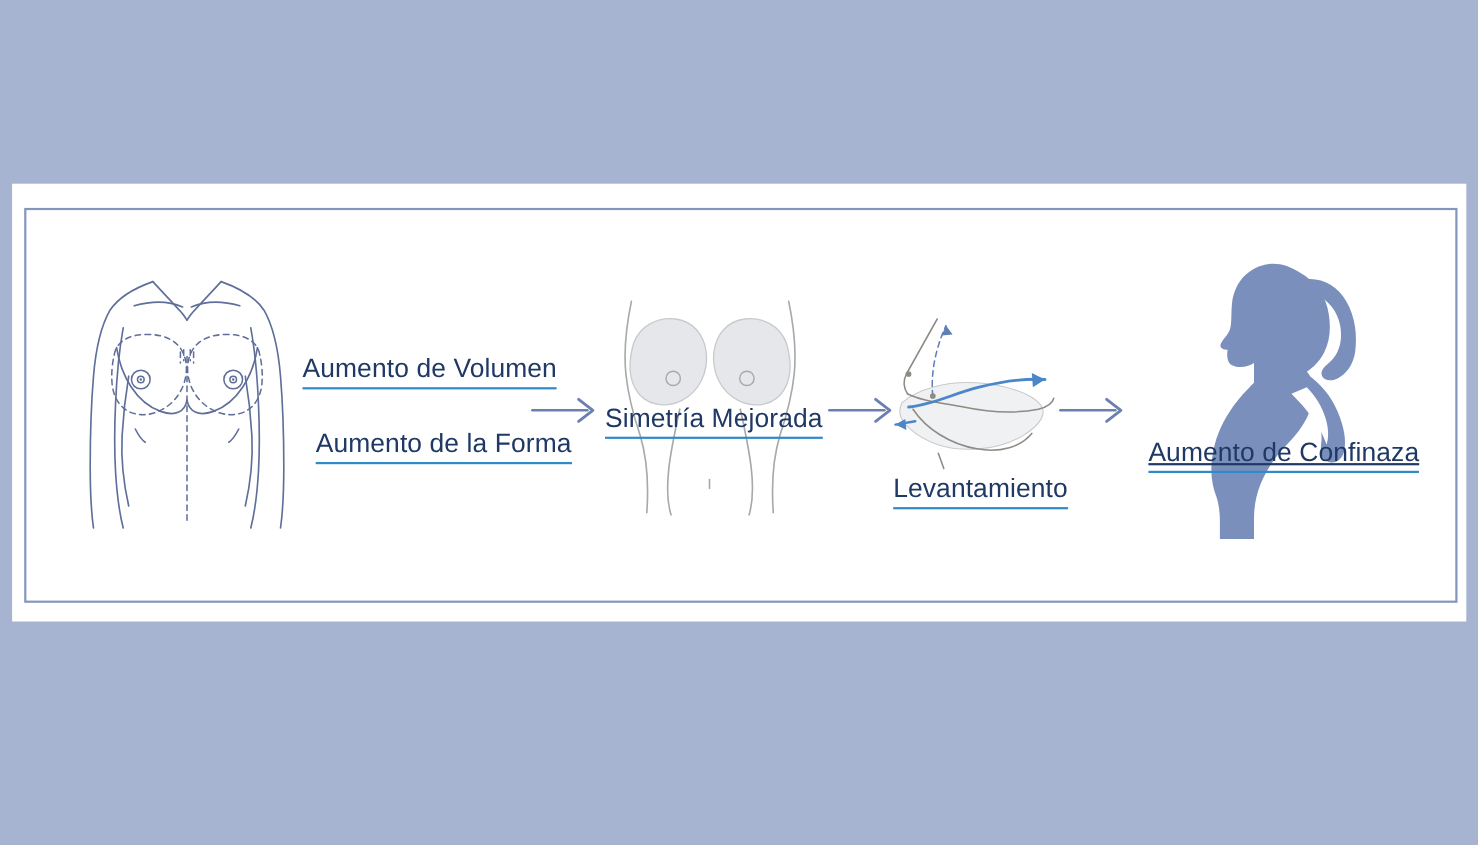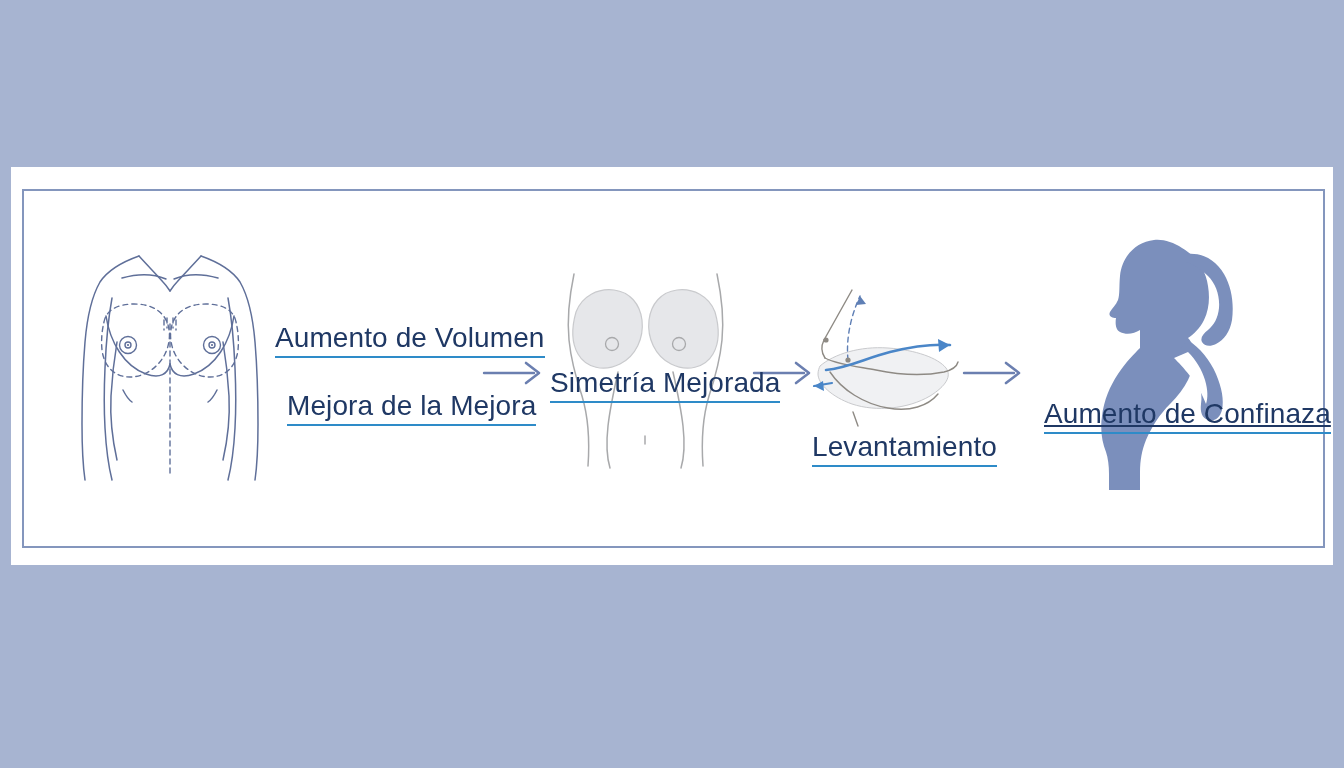--- a/index.html
+++ b/index.html
@@ -34,21 +34,21 @@
     width: 1303px;
     height: 359px;
     border: 2px solid #8496bd;
     background: #ffffff;
   }
 
   
   .flow-label {
     position: absolute;
     color: #1f3864;
-    font-size: 28px;
+    font-size: 24px;
     line-height: 1;
     white-space: nowrap;
     padding-bottom: 4px;
     border-bottom: 2.5px solid #2e8bc8;
     letter-spacing: 0.1px;
   }
 
   #label-volume   { left: 275px;  top: 324px; }
   #label-forma    { left: 287px;  top: 392px; }
   #label-simetria { left: 550px;  top: 369px; }
@@ -248,19 +248,19 @@
 
 <div class="arrow-box" id="arrow-3">
   <svg viewBox="0 0 64 26" width="64" height="26" xmlns="http://www.w3.org/2000/svg">
     <path d="M2,13 L52,13" stroke="#6b7fb0" stroke-width="2.4" fill="none" stroke-linecap="round"></path>
     <path d="M44,3 L57,13 L44,23" stroke="#6b7fb0" stroke-width="2.6" fill="none" stroke-linecap="round" stroke-linejoin="round"></path>
   </svg>
 </div>
 
 <div class="flow-label" id="label-volume">Aumento de Volumen</div>
 
-<div class="flow-label" id="label-forma">Mejora de la Mejora</div>
+<div class="flow-label" id="label-forma">Aumento de la Forma</div>
 
 <div class="flow-label" id="label-simetria">Simetría Mejorada</div>
 
 <div class="flow-label" id="label-levant">Levantamiento</div>
 
 <div class="flow-label" id="label-confianza">Aumento de Confinaza</div>
 
 </body></html>

